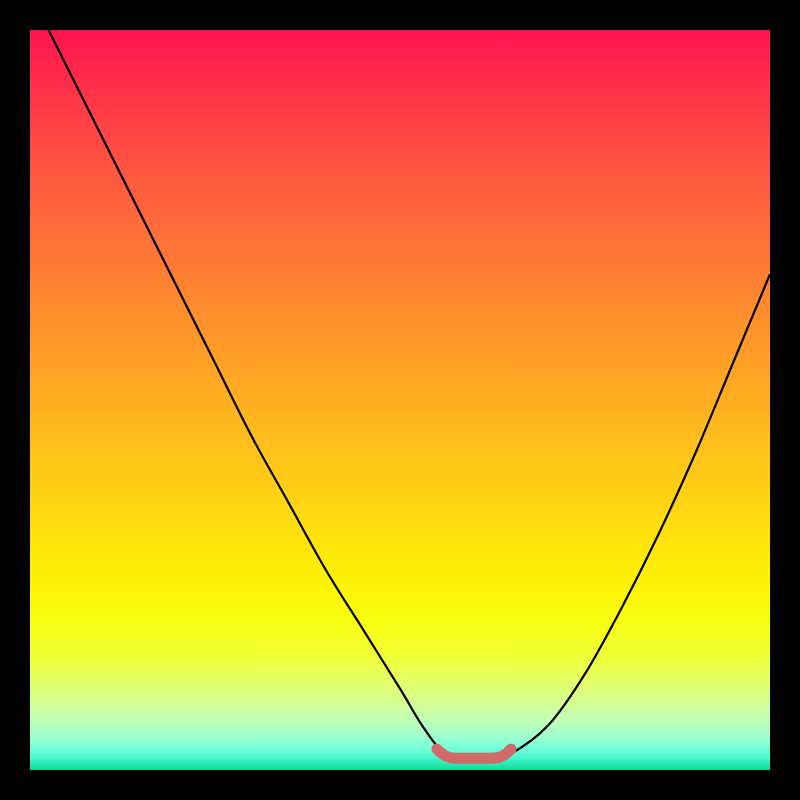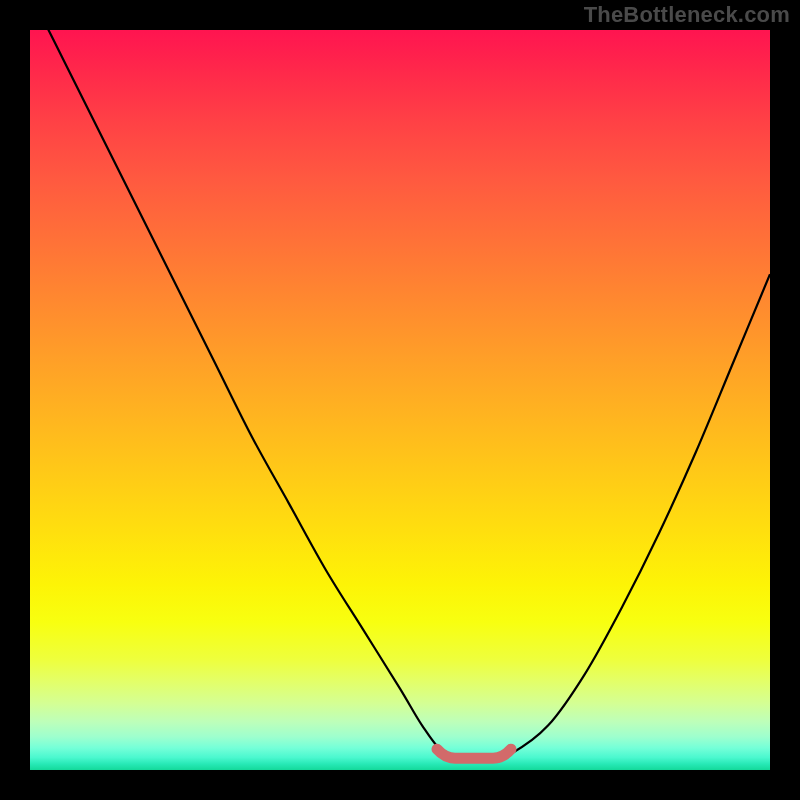--- a/index.html
+++ b/index.html
@@ -66,21 +66,20 @@
   svg.curve {
     position: absolute;
     inset: 0;
     z-index: 10;
   }
 </style>
 </head>
 <body>
 
 <div class="frame">
-  <div class="watermark">TheBottleneck.com</div>
 
   <div class="plot-area">
     <div class="gradient"></div>
     <svg class="curve" viewBox="0 0 740 740" preserveAspectRatio="none">
       <path d="M 0 -37 C 6.17 -24.67, 24.67 12.33, 37.00 37.00 C 49.33 61.67, 61.67 86.33, 74.00 111.00 C 86.33 135.67, 98.67 160.33, 111.00 185.00 C 123.33 209.67, 135.67 234.33, 148.00 259.00 C 160.33 283.67, 172.67 308.33, 185.00 333.00 C 197.33 357.67, 209.67 383.57, 222.00 407.00 C 234.33 430.43, 246.67 451.40, 259.00 473.60 C 271.33 495.80, 283.67 519.23, 296.00 540.20 C 308.33 561.17, 320.67 579.67, 333.00 599.40 C 345.33 619.13, 360.13 642.57, 370.00 658.60 C 379.87 674.63, 384.80 684.75, 392.20 695.60 C 399.60 706.45, 407.00 718.17, 414.40 723.72 C 421.80 729.27, 429.20 728.04, 436.60 728.90 C 444.00 729.76, 451.40 729.76, 458.80 728.90 C 466.20 728.04, 471.13 729.27, 481.00 723.72 C 490.87 718.17, 505.67 708.92, 518.00 695.60 C 530.33 682.28, 542.67 663.53, 555.00 643.80 C 567.33 624.07, 579.67 600.63, 592.00 577.20 C 604.33 553.77, 616.67 529.10, 629.00 503.20 C 641.33 477.30, 653.67 450.17, 666.00 421.80 C 678.33 393.43, 690.67 362.60, 703.00 333.00 C 715.33 303.40, 733.83 259.00, 740.00 244.20" fill="none" stroke="#000" stroke-width="2.2" id="curve-path"></path>
       <path d="M 407.00000000000006 719.16 Q 415.00000000000006 728.16 425.00000000000006 728.16 L 463 728.16 Q 473 728.16 481 719.16" fill="none" stroke="#d26a6a" stroke-width="11" stroke-linecap="round" stroke-linejoin="round" id="best-zone-path"></path>
     </svg>
   </div>
 </div>
 

